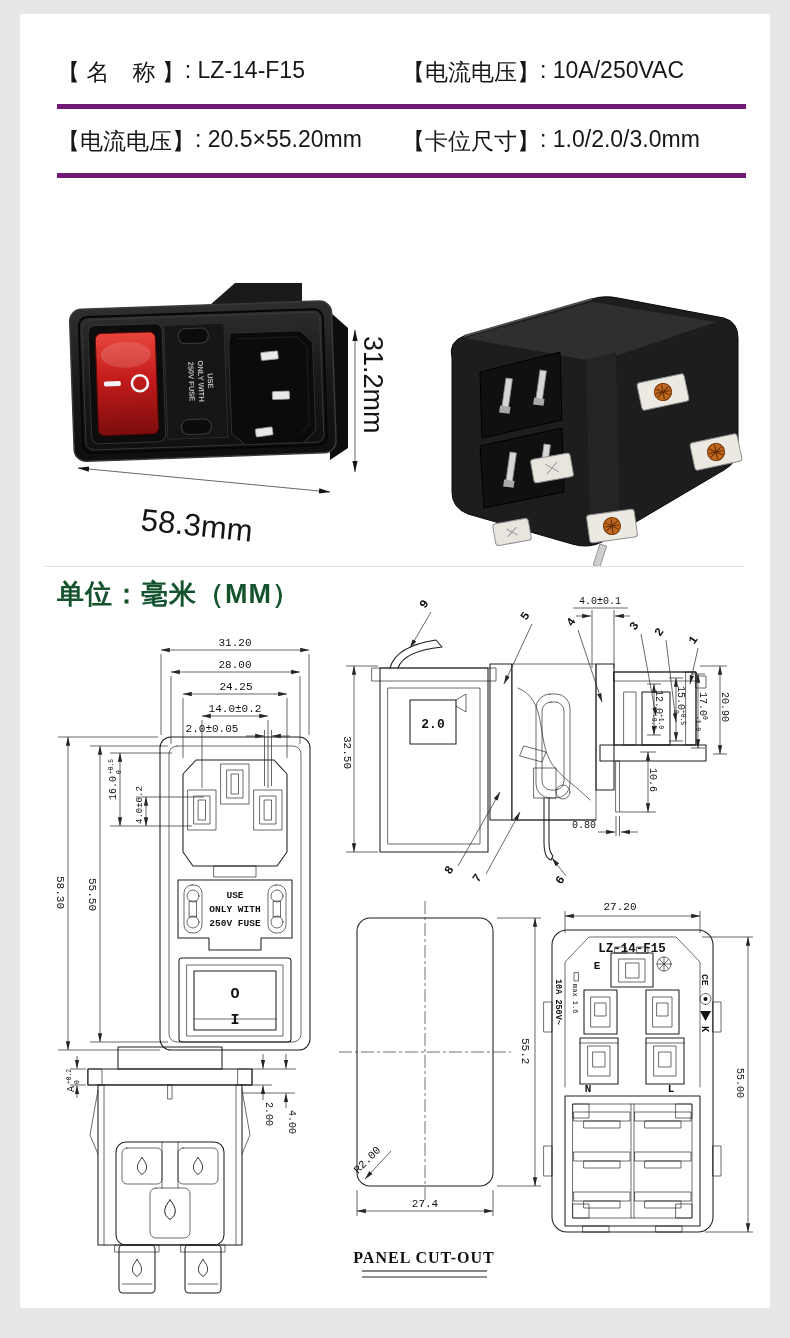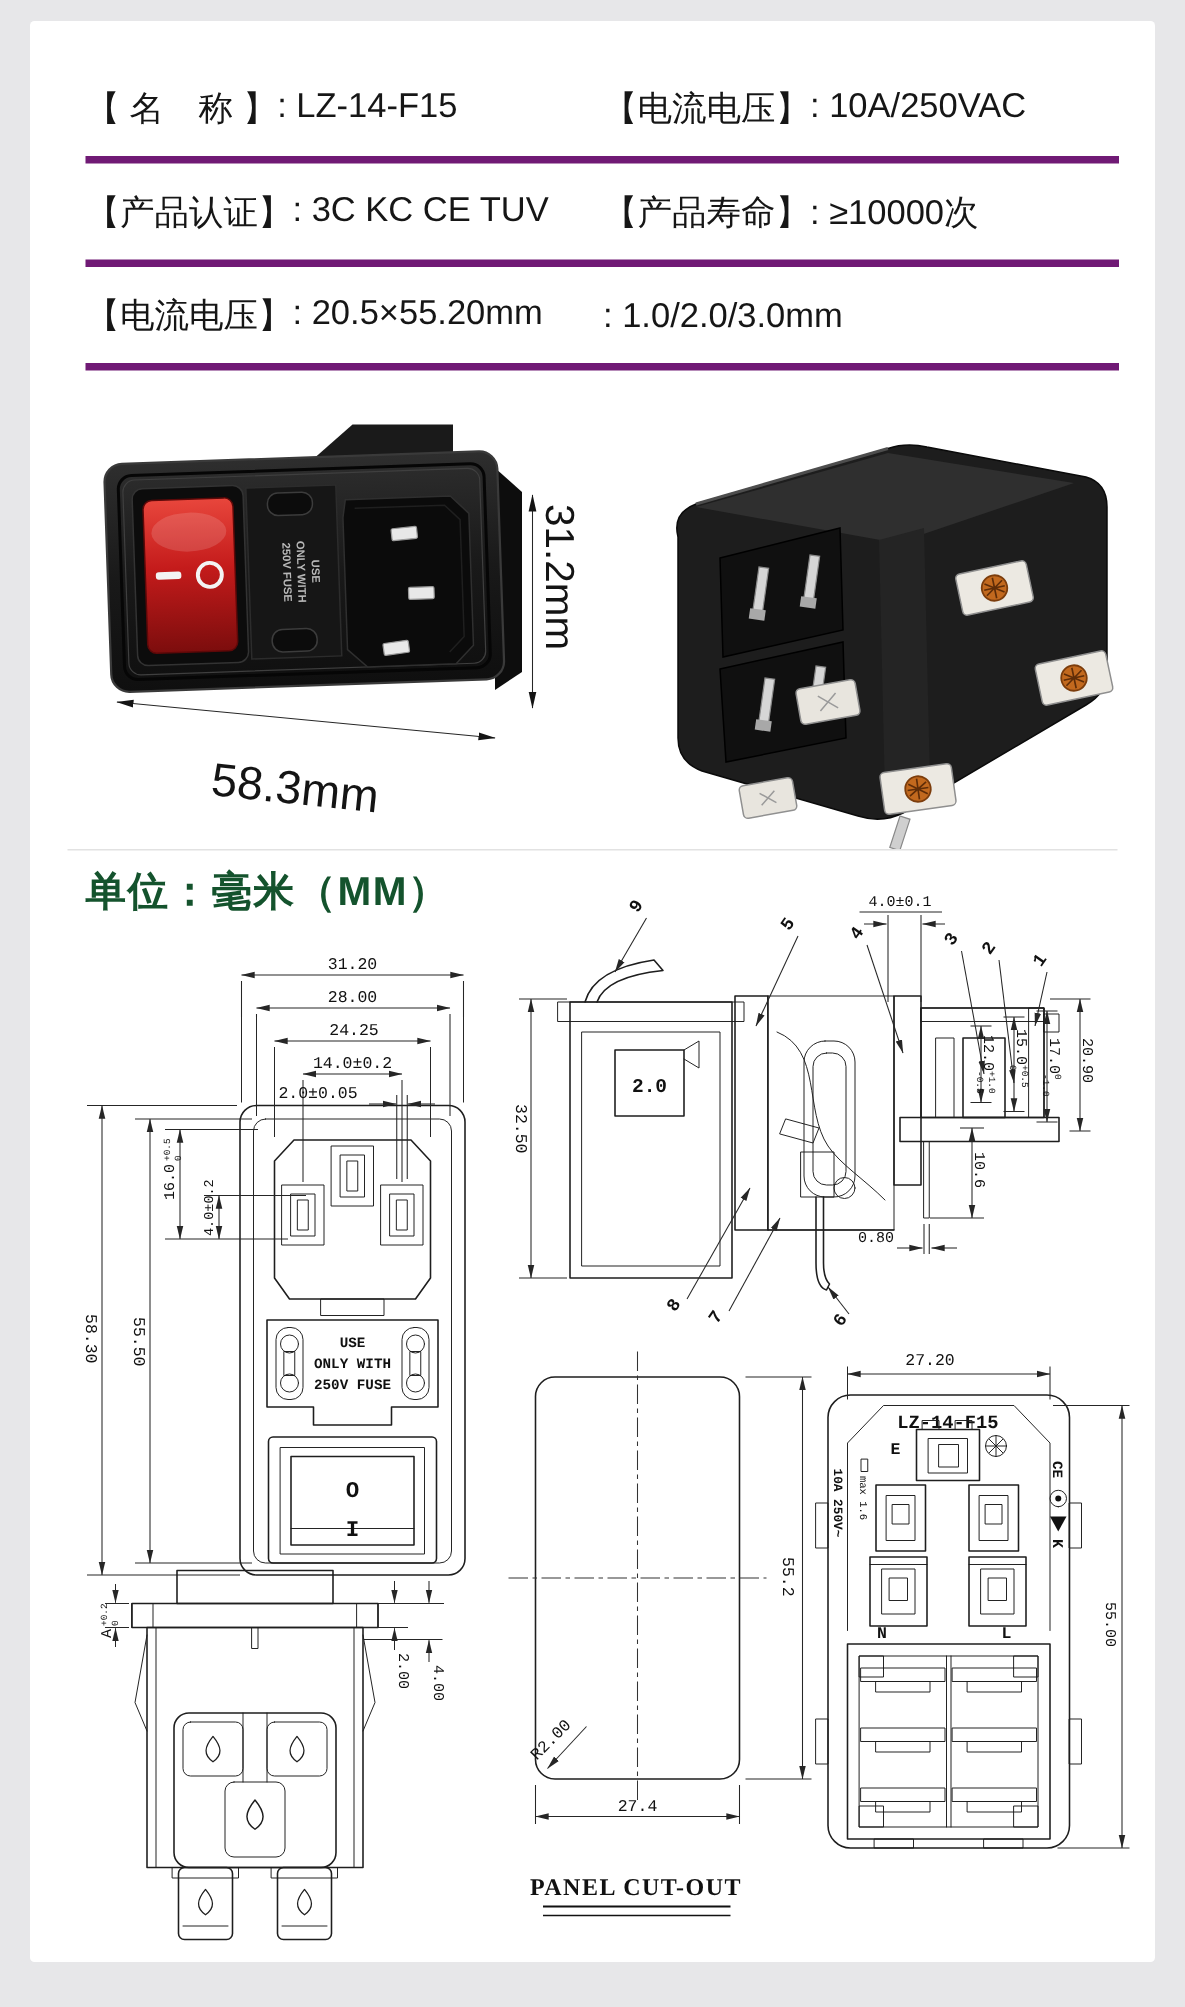--- a/index.html
+++ b/index.html
@@ -46,32 +46,24 @@
     <div class="spec-row">
       <div class="spec-cell c1">
         <span class="spec-label">【 名　称 】</span><span class="spec-value">: LZ-14-F15</span>
       </div>
       <div class="spec-cell">
         <span class="spec-label">【电流电压】</span><span class="spec-value">: 10A/250VAC</span>
       </div>
     </div>
     <div class="spec-row">
       <div class="spec-cell c1">
-        <span class="spec-label">【产品认证】</span><span class="spec-value">: 3C KC CE TUV</span>
-      </div>
-      <div class="spec-cell">
-        <span class="spec-label">【产品寿命】</span><span class="spec-value">: ≥10000次</span>
-      </div>
-    </div>
-    <div class="spec-row">
-      <div class="spec-cell c1">
         <span class="spec-label">【电流电压】</span><span class="spec-value">: 20.5×55.20mm</span>
       </div>
       <div class="spec-cell">
-        <span class="spec-value">: 1.0/2.0/3.0mm</span>
+        <span class="spec-label">【卡位尺寸】</span><span class="spec-value">: 1.0/2.0/3.0mm</span>
       </div>
     </div>
   </div>
 
   <svg class="abs" style="left:55px;top:258px;width:350px;height:307px" viewBox="55 258 350 307">
     <defs>
       <marker id="ap" markerUnits="userSpaceOnUse" markerWidth="13" markerHeight="8" refX="11" refY="3.5" orient="auto-start-reverse">
         <path d="M0,0.9 L11.5,3.5 L0,6.1 Z" fill="#141414"></path>
       </marker>
       <linearGradient id="rg" x1="0" y1="0" x2="0" y2="1">

